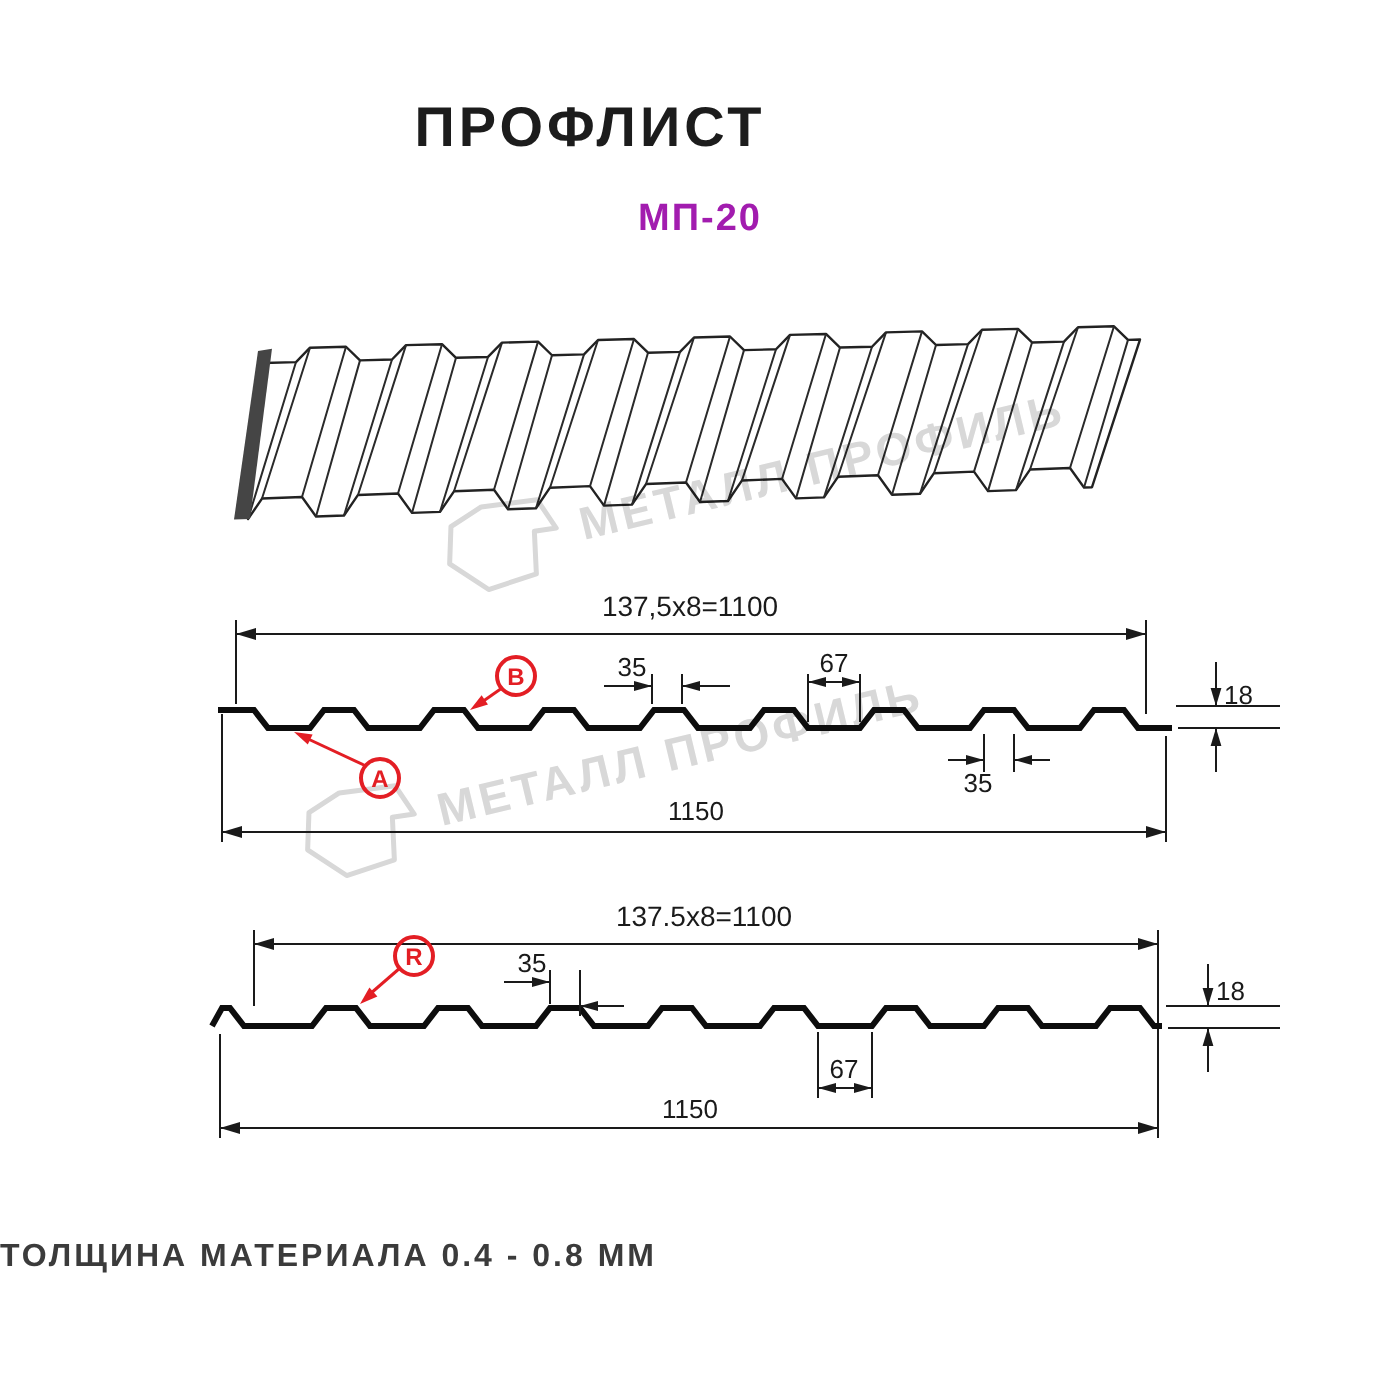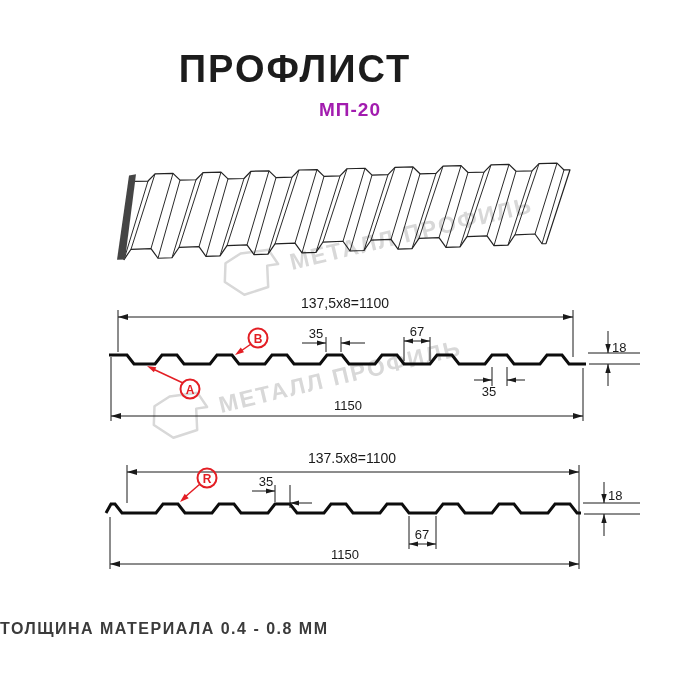--- a/index.html
+++ b/index.html
@@ -1,19 +1,19 @@
 <!DOCTYPE html>
 <html><head>
 <meta charset="utf-8">
 <style>
   html,body{margin:0;padding:0;}
   .canvas{position:relative;width:700px;height:700px;background:#ffffff;overflow:hidden;
           font-family:"Liberation Sans",sans-serif;}
   .title{position:absolute;top:48px;left:0;width:590px;text-align:center;
-         font-size:38px;font-weight:800;letter-spacing:2px;color:#1c1c1c;z-index:4;}
+         font-size:28px;font-weight:800;letter-spacing:2px;color:#1c1c1c;z-index:4;}
   .subtitle{position:absolute;top:99px;left:0;width:700px;text-align:center;
          font-size:19px;font-weight:700;letter-spacing:1px;color:#a21caf;z-index:4;}
   .caption{position:absolute;top:620px;left:0;width:700px;text-align:left;
          font-size:16px;font-weight:700;letter-spacing:1.5px;color:#3b3b3b;z-index:4;}
   .sheet3d{position:absolute;left:112px;top:158px;z-index:1;}
   .wm{position:absolute;display:flex;align-items:center;gap:10px;
       transform:rotate(-13.5deg);transform-origin:left center;
       mix-blend-mode:multiply;z-index:2;pointer-events:none;}
   .wm-1{left:220px;top:256px;}
   .wm-2{left:149px;top:399px;}

